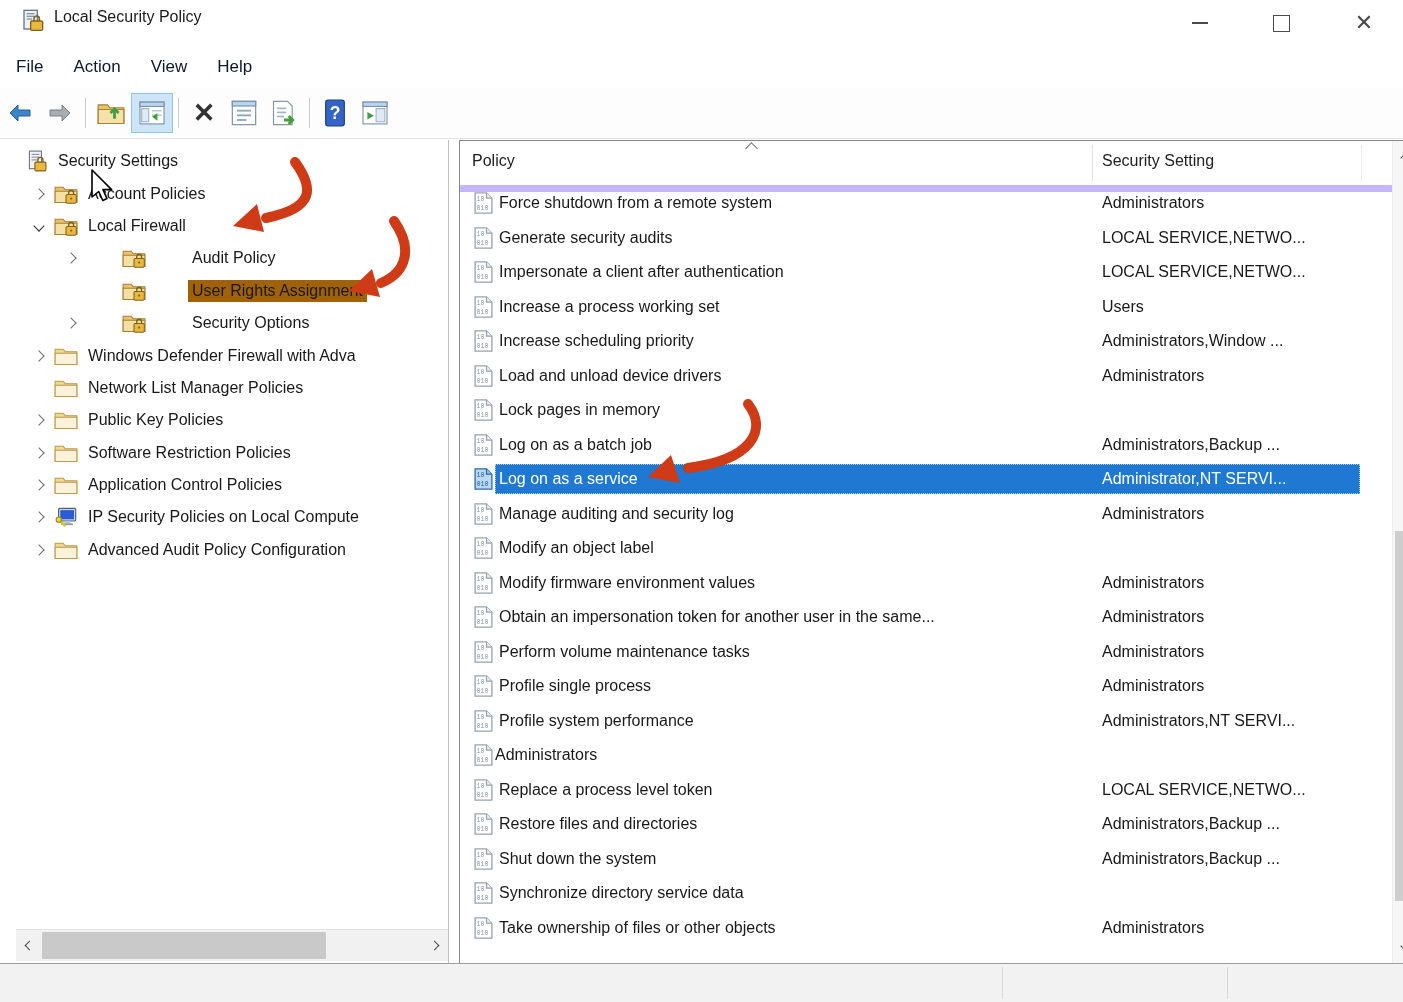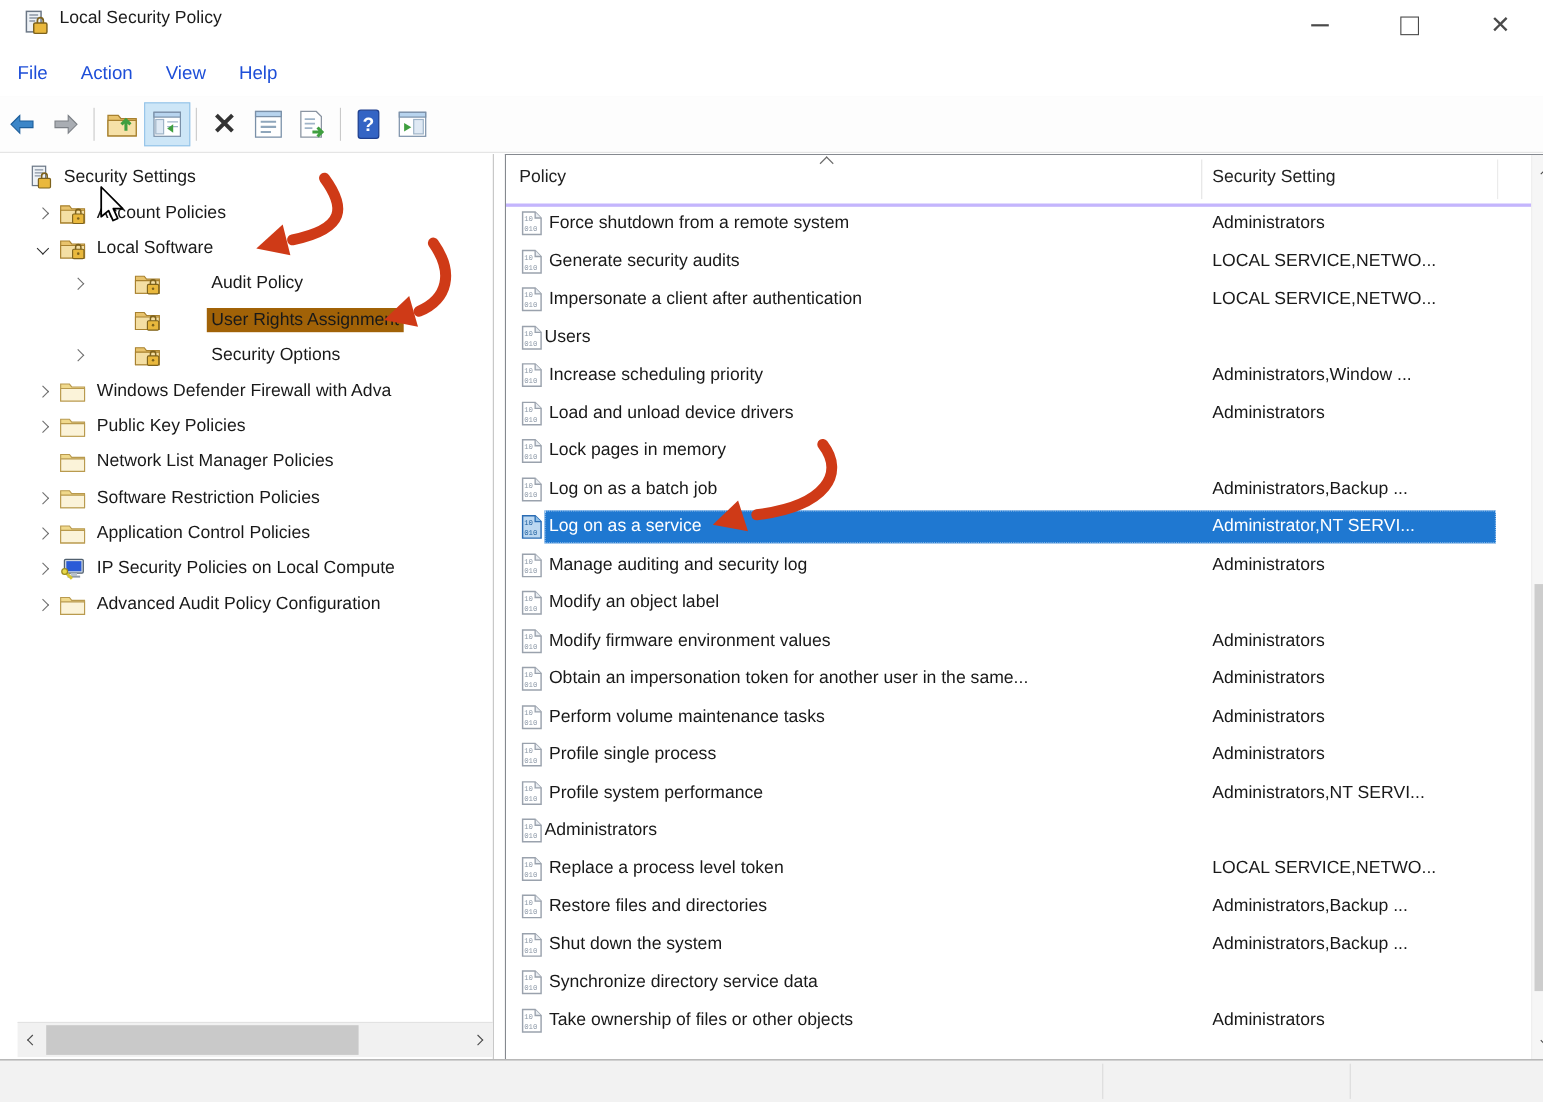--- a/index.html
+++ b/index.html
@@ -11,21 +11,21 @@
   .titlebar{position:absolute;left:0;top:0;width:100%;height:46px;background:#ffffff;}
   .app-icon{position:absolute;left:20px;top:9px;width:24px;height:28px;}
   .title-text{position:absolute;left:54px;top:8px;font-size:16px;color:#1b1b1b;}
   .win-btn{position:absolute;top:0;width:64px;height:46px;display:flex;align-items:center;justify-content:center;}
   .btn-min{left:1168px;} .btn-max{left:1249px;} .btn-close{left:1332px;}
   .glyph-min{width:16px;height:0;border-top:2px solid #4a4a4a;}
   .glyph-max{width:15px;height:15px;border:1.8px solid #4a4a4a;}
   .glyph-close{font-size:22px;color:#4a4a4a;line-height:1;}
   
   .menubar{position:absolute;left:0;top:46px;width:100%;height:42px;display:flex;align-items:center;background:#fff;border-bottom:1px solid #ededed;}
-  .menu-item{padding:0 15px;font-size:17px;color:#1d4ed8;}
+  .menu-item{padding:0 15px;font-size:17px;color:#0f172a;}
   .menu-item:first-child{padding-left:16px;}
   
   .toolbar{position:absolute;left:0;top:88px;width:100%;height:50px;display:flex;align-items:center;background:#fdfdfd;border-bottom:1px solid #e3e3e3;}
   .tb-btn{width:40px;height:38px;display:flex;align-items:center;justify-content:center;}
   .tb-btn.active{background:#cde6f7;border:1px solid #93c3e8;}
   .tb-sep{width:1px;height:30px;background:#c9c9c9;margin:0 5px;}
   .x-glyph{font-size:27px;font-weight:bold;color:#333;line-height:1;}
   
   .main{position:absolute;left:16px;top:140px;width:1403px;height:823px;}
   .tree-pane{position:absolute;left:0;top:0;width:433px;height:823px;background:#fff;border-right:1px solid #c2c2c2;box-sizing:border-box;}
@@ -45,21 +45,21 @@
   
   .hscroll{position:absolute;left:0;bottom:2px;width:432px;height:31px;background:#f1f1f1;border-top:1px solid #e2e2e2;}
   .hs-arrow{position:absolute;top:0;width:24px;height:31px;display:flex;align-items:center;justify-content:center;}
   .hs-left{left:0;} .hs-right{right:0;}
   .hs-chev{width:6px;height:6px;border-top:1.7px solid #494949;border-right:1.7px solid #494949;display:inline-block;}
   .hs-left .hs-chev{transform:rotate(-135deg);margin-left:3px;}
   .hs-right .hs-chev{transform:rotate(45deg);margin-right:3px;}
   .hs-thumb{position:absolute;left:26px;top:2px;width:284px;height:27px;background:#c9c9c9;}
   
   .list-pane{position:absolute;left:443px;top:0;width:960px;height:823px;background:#fff;border-left:1px solid #85898f;border-top:1px solid #85898f;box-sizing:border-box;}
-  .lv-header{position:absolute;left:0;top:0;right:26px;height:44px;background:#fff;border-bottom:3px solid #c4b5fd;}
+  .lv-header{position:absolute;left:0;top:0;right:26px;height:44px;background:#fff;border-bottom:7px solid #c4b5fd;}
   .col-policy{position:absolute;left:12px;top:11px;font-size:16px;color:#212121;}
   .col-setting{position:absolute;left:642px;top:11px;font-size:16px;color:#212121;}
   .hdr-div1{position:absolute;left:632px;top:4px;bottom:4px;width:1px;background:#e3e3e3;}
   .hdr-div2{position:absolute;left:901px;top:4px;bottom:4px;width:1px;background:#e9e9e9;}
   .sort-chev{position:absolute;left:287px;top:3px;width:8px;height:8px;border-top:1.8px solid #6a6a6a;border-right:1.8px solid #6a6a6a;transform:rotate(-45deg);}
   .lv-rows{position:absolute;left:0;top:45px;right:26px;}
   .lv-row{display:flex;align-items:center;height:34.5px;font-size:16px;}
   .doc-icon{width:23px;height:24px;margin-left:12px;flex:0 0 23px;}
   .doc-icon svg{width:23px;height:24px;display:block;}
   .row-body{flex:0 0 865px;display:flex;align-items:center;height:30px;box-sizing:border-box;}
@@ -228,21 +228,21 @@
             </span>
             <span class="t-icon">
               <svg viewBox="0 0 21 19">
                 <path d="M1 3.5 h7 l1.8 2.3 H20 V17 H1 Z" fill="#e8c36d" stroke="#a8812f" stroke-width="0.9"></path>
                 <path d="M1 7 h19 V17 H1 Z" fill="#f4dfa4" stroke="#a8812f" stroke-width="0.9"></path>
                 <rect x="10.5" y="10" width="9" height="7.5" rx="1" fill="#e9b83d" stroke="#7d621d" stroke-width="0.9"></rect>
                 <path d="M12.9 10 V8.3 a2.1 2.1 0 0 1 4.2 0 V10" fill="none" stroke="#7d621d" stroke-width="1.2"></path>
                 <circle cx="15" cy="13.5" r="1" fill="#7d621d"></circle>
               </svg>
             </span>
-            <span class="t-label">Local Software</span>
+            <span class="t-label">Local Firewall</span>
           </div>
 
           <div class="tree-row" data-level="2">
             <span class="chev-box" data-exp="collapsed">
               <span class="chev"></span>
             </span>
             <span class="t-icon">
               <svg viewBox="0 0 21 19">
                 <path d="M1 3.5 h7 l1.8 2.3 H20 V17 H1 Z" fill="#e8c36d" stroke="#a8812f" stroke-width="0.9"></path>
                 <path d="M1 7 h19 V17 H1 Z" fill="#f4dfa4" stroke="#a8812f" stroke-width="0.9"></path>
@@ -291,41 +291,41 @@
             <span class="t-icon">
               <svg viewBox="0 0 21 19">
                 <path d="M1 3.5 h7 l1.8 2.3 H20 V17 H1 Z" fill="#f0d98c" stroke="#b99a4e" stroke-width="0.9"></path>
                 <path d="M1 7 h19 V17 H1 Z" fill="#fbf3d9" stroke="#b99a4e" stroke-width="0.9"></path>
               </svg>
             </span>
             <span class="t-label">Windows Defender Firewall with Adva</span>
           </div>
 
           <div class="tree-row" data-level="1">
-            <span class="chev-box" data-exp="collapsed">
-              <span class="chev"></span>
-            </span>
+            <span class="chev-box" data-exp="none"></span>
             <span class="t-icon">
               <svg viewBox="0 0 21 19">
                 <path d="M1 3.5 h7 l1.8 2.3 H20 V17 H1 Z" fill="#f0d98c" stroke="#b99a4e" stroke-width="0.9"></path>
                 <path d="M1 7 h19 V17 H1 Z" fill="#fbf3d9" stroke="#b99a4e" stroke-width="0.9"></path>
               </svg>
             </span>
-            <span class="t-label">Public Key Policies</span>
-          </div>
-
-          <div class="tree-row" data-level="1">
-            <span class="chev-box" data-exp="none"></span>
+            <span class="t-label">Network List Manager Policies</span>
+          </div>
+
+          <div class="tree-row" data-level="1">
+            <span class="chev-box" data-exp="collapsed">
+              <span class="chev"></span>
+            </span>
             <span class="t-icon">
               <svg viewBox="0 0 21 19">
                 <path d="M1 3.5 h7 l1.8 2.3 H20 V17 H1 Z" fill="#f0d98c" stroke="#b99a4e" stroke-width="0.9"></path>
                 <path d="M1 7 h19 V17 H1 Z" fill="#fbf3d9" stroke="#b99a4e" stroke-width="0.9"></path>
               </svg>
             </span>
-            <span class="t-label">Network List Manager Policies</span>
+            <span class="t-label">Public Key Policies</span>
           </div>
 
           <div class="tree-row" data-level="1">
             <span class="chev-box" data-exp="collapsed">
               <span class="chev"></span>
             </span>
             <span class="t-icon">
               <svg viewBox="0 0 21 19">
                 <path d="M1 3.5 h7 l1.8 2.3 H20 V17 H1 Z" fill="#f0d98c" stroke="#b99a4e" stroke-width="0.9"></path>
                 <path d="M1 7 h19 V17 H1 Z" fill="#fbf3d9" stroke="#b99a4e" stroke-width="0.9"></path>
@@ -447,20 +447,21 @@
           <div class="lv-row">
             <span class="doc-icon">
               <svg viewBox="0 0 18 20">
                 <path class="doc-b" d="M2 1.5 h9.5 l4.5 4.5 V18.5 H2 Z" fill="#ffffff" stroke="#9aa2ad" stroke-width="1.1"></path>
                 <path class="doc-f" d="M11.5 1.5 V6 h4.5" fill="#e9edf2" stroke="#9aa2ad" stroke-width="1"></path>
                 <text class="doc-t" x="3.2" y="8.6" font-size="5.6" font-family="Liberation Mono, monospace" fill="#8d99a8">10</text>
                 <text class="doc-t" x="3.2" y="16" font-size="5.6" font-family="Liberation Mono, monospace" fill="#8d99a8">010</text>
               </svg>
             </span>
             <div class="row-body">
+              <span class="cell-policy">Increase a process working set</span>
               <span class="cell-setting">Users</span>
             </div>
           </div>
 
           <div class="lv-row">
             <span class="doc-icon">
               <svg viewBox="0 0 18 20">
                 <path class="doc-b" d="M2 1.5 h9.5 l4.5 4.5 V18.5 H2 Z" fill="#ffffff" stroke="#9aa2ad" stroke-width="1.1"></path>
                 <path class="doc-f" d="M11.5 1.5 V6 h4.5" fill="#e9edf2" stroke="#9aa2ad" stroke-width="1"></path>
                 <text class="doc-t" x="3.2" y="8.6" font-size="5.6" font-family="Liberation Mono, monospace" fill="#8d99a8">10</text>

